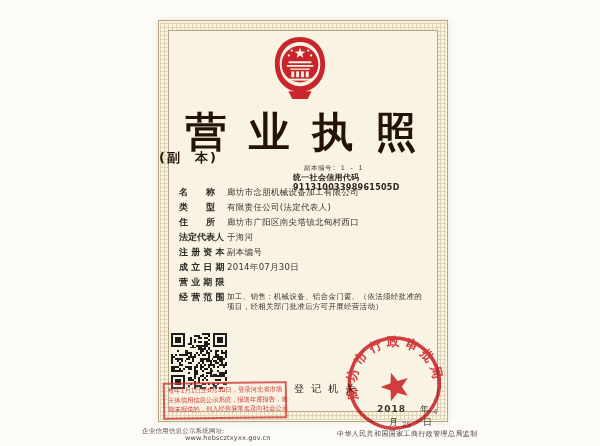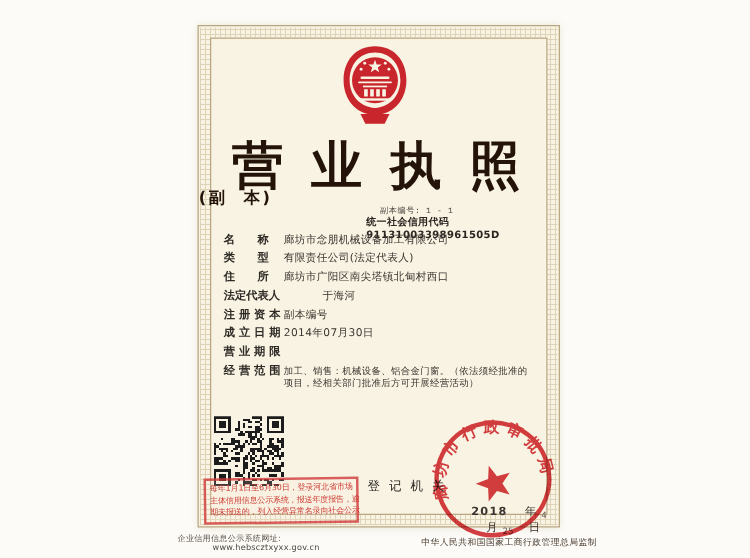--- a/index.html
+++ b/index.html
@@ -37,21 +37,21 @@
   .copy-number{
     position:absolute;top:143px;left:145px;
     font-size:6.5px;color:#4a4440;letter-spacing:.5px;font-family:Liberation Mono, monospace;
   }
   .credit-line{
     position:absolute;top:151px;left:134px;
     font-size:8px;font-weight:bold;color:#2c2622;letter-spacing:.3px;
   }
   .fields{position:absolute;left:20px;top:166px;width:250px;}
   .field-row{margin-bottom:4px;line-height:11px;min-height:11px;display:flex;}
-  .field-row.gap-above{margin-top:3px;gap:31px;}
+  .field-row.gap-above{margin-top:3px;}
   .field-label{
     display:inline-block;width:48px;flex:0 0 48px;
     font-size:9px;font-weight:bold;color:#2e2a26;white-space:pre;
   }
   .field-value{
     font-size:8.5px;color:#3b3430;letter-spacing:.3px;
   }
   .field-value.small{
     font-size:7.5px;line-height:9.5px;width:198px;color:#3b3430;
   }
@@ -74,21 +74,21 @@
     position:absolute;left:170px;top:382px;font-size:9px;color:#3b3430;margin-left:48px;
   }
   .date-line .y{font-weight:bold;letter-spacing:1px;}
   .date-line .c1{margin-left:14px;}
   .date-line .c2{margin-left:12px;}
   .date-line .c3{margin-left:12px;}
   .date-line .digit{font-size:7px;color:#6a5c52;margin-left:4px;position:relative;top:2px;}
   .seal{position:absolute;left:186px;top:312px;transform:rotate(-18deg);opacity:.88;mix-blend-mode:multiply;}
   .footer-left{position:absolute;left:142px;top:427px;color:#5a5248;}
   .footer-left .l1{font-size:6.5px;letter-spacing:.2px;}
-  .footer-left .l2{font-size:6.5px;margin-left:28px;margin-top:-2px;letter-spacing:.2px;color:#4a443e;}
+  .footer-left .l2{font-size:6.5px;margin-left:43px;margin-top:-2px;letter-spacing:.2px;color:#4a443e;}
   .footer-right{
     position:absolute;left:337px;top:429px;font-size:7px;color:#4a3c30;letter-spacing:.4px;
   }
 </style>
 </head>
 <body>
 
 <div class="certificate">
   <div class="border-pattern"></div>
   <div class="cert-inner"></div>

